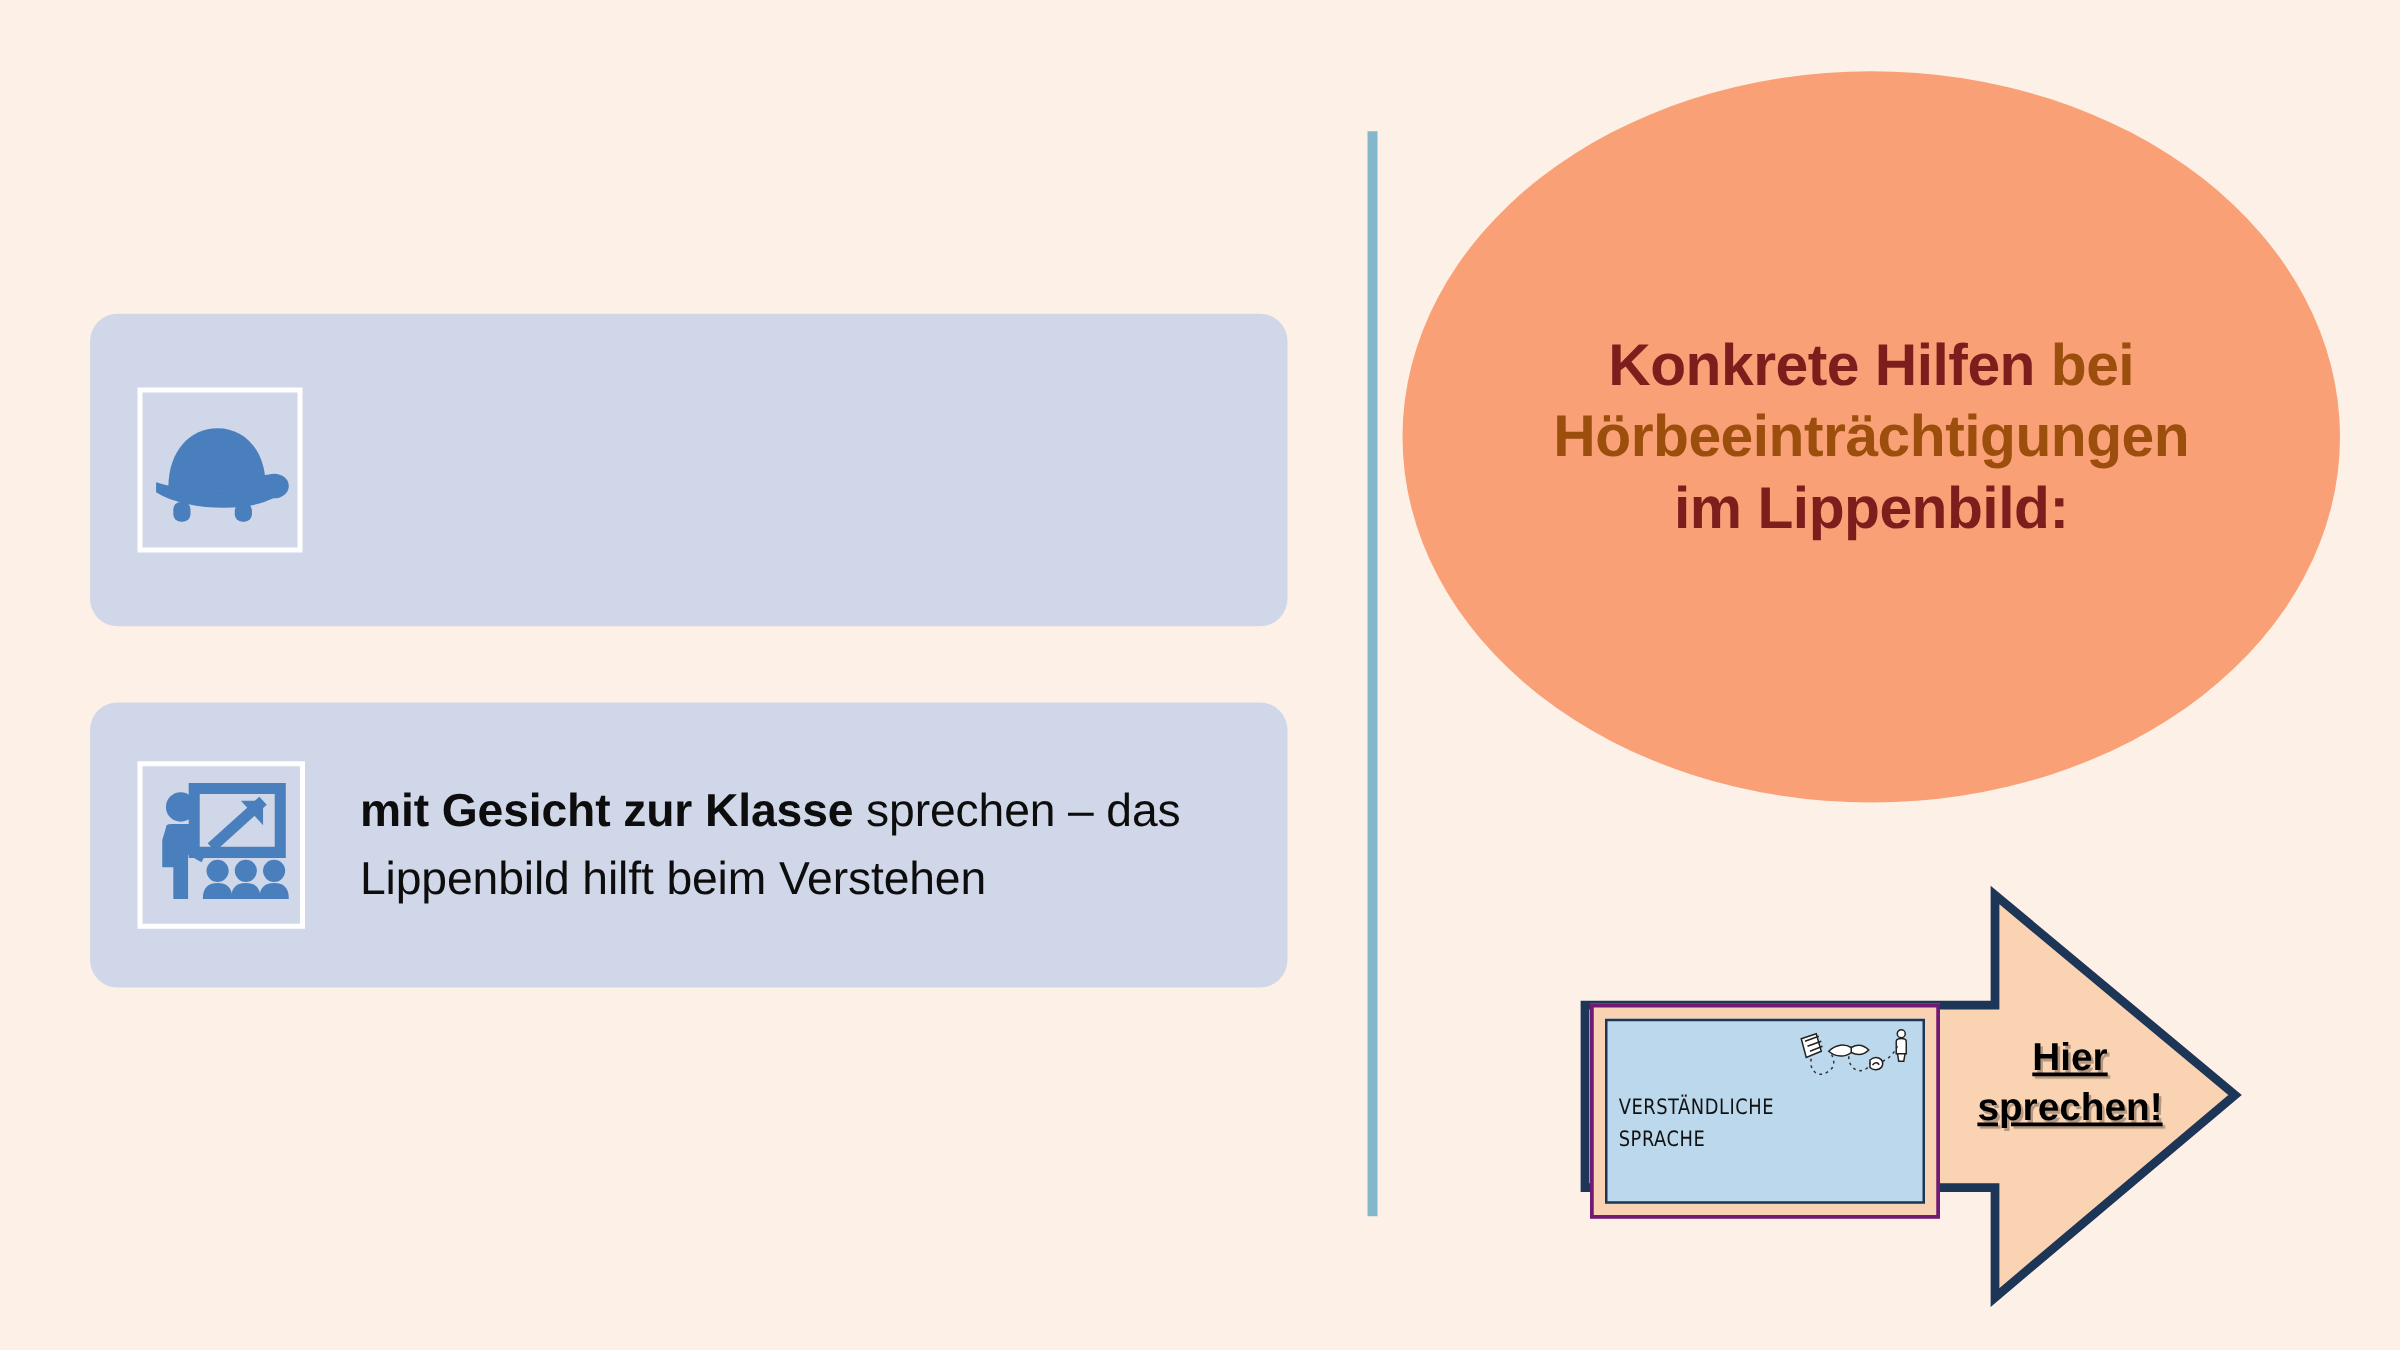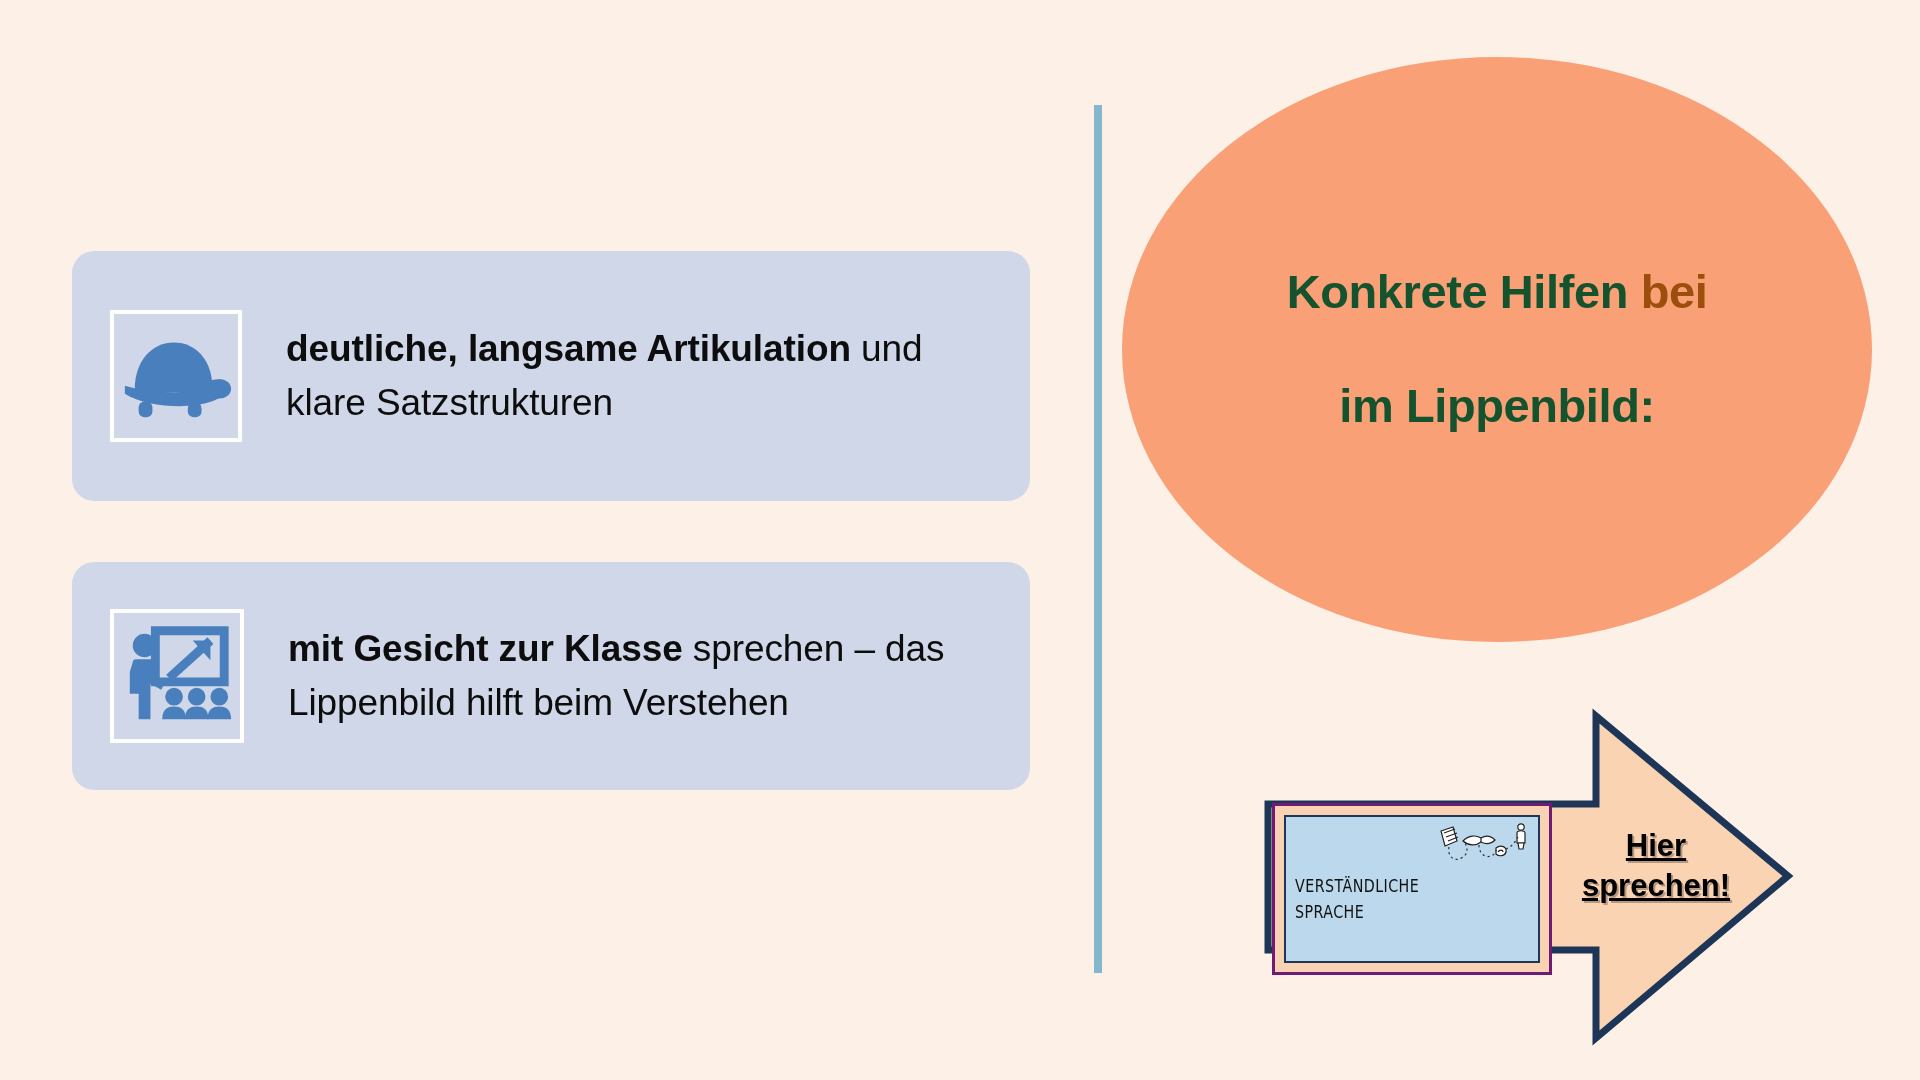--- a/index.html
+++ b/index.html
@@ -80,21 +80,21 @@
   }
   #ellipse-title {
     text-align: center;
     font-size: 47px;
     font-weight: 700;
     line-height: 1.21;
     letter-spacing: -0.4px;
     color: #1f5480;
     padding: 0 22px;
   }
-  .t-blue  { color: #14532d; }
+  .t-blue  { color: #7f1d1d; }
   .t-brown { color: #9c4e0d; margin-top: 28px; }
 
   
   #cta {
     position: absolute;
     left: 1258px;
     top: 708px;
     width: 540px;
     height: 340px;
   }
@@ -171,23 +171,20 @@
         <path d="M18 74 C18 44 36 26 58 26 C80 26 97 44 97 72 L97 76 L18 78 Z" fill="#4a7fbd"></path>
 
         <path d="M8 78 C30 92 74 94 96 86 C104 83 110 80 110 74 C110 67 104 63 97 64 C86 65 76 76 58 77 C38 78 22 74 8 70 Z" fill="#4a7fbd"></path>
 
         <ellipse cx="104" cy="73" rx="12" ry="10" fill="#4a7fbd"></ellipse>
 
         <rect x="22" y="86" width="14" height="16" rx="6" fill="#4a7fbd"></rect>
         <rect x="72" y="87" width="14" height="15" rx="6" fill="#4a7fbd"></rect>
       </svg>
     </div>
-    <div class="card-text">
-      <b>deutliche, langsame Artikulation</b><span> und klare Satzstrukturen</span>
-    </div>
   </div>
 
   <div class="card" id="card-2">
     <div class="icon-frame">
       <svg width="118" height="118" viewBox="0 0 120 120">
 
         <path d="M38 14 H108 V66 H38 Z" fill="none" stroke="#4a7fbd" stroke-width="9"></path>
 
         <path d="M52 62 L94 24" stroke="#4a7fbd" stroke-width="9" fill="none"></path>
         <path d="M94 24 L94 44 L76 24 Z" fill="#4a7fbd"></path>
@@ -208,21 +205,21 @@
       <b>mit Gesicht zur Klasse</b><span> sprechen – das Lippenbild hilft beim Verstehen</span>
     </div>
   </div>
 
   <div id="divider"></div>
 
   <div id="ellipse">
     <div id="ellipse-title">
       <span class="t-blue">Konkrete Hilfen</span>
       <span class="t-brown">bei</span><br>
-      <br>
+      <span class="t-brown">Hörbeeinträchtigungen</span><br>
       <span class="t-blue">im Lippenbild:</span><br>
     </div>
   </div>
 
   <div id="cta">
     <svg id="arrow-shape" viewBox="0 0 540 340">
       <path d="M10 96 L338 96 L338 8 L530 168 L338 330 L338 242 L10 242 Z" fill="#fad3b3" stroke="#1d3557" stroke-width="7" stroke-linejoin="miter"></path>
     </svg>
     <div id="cta-label">
       <span>Hier</span><br>

